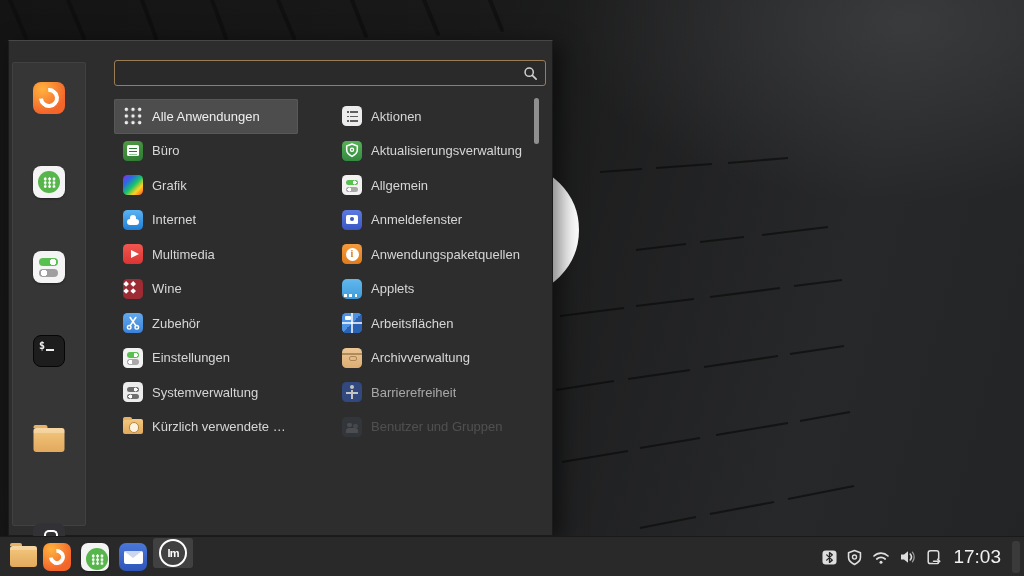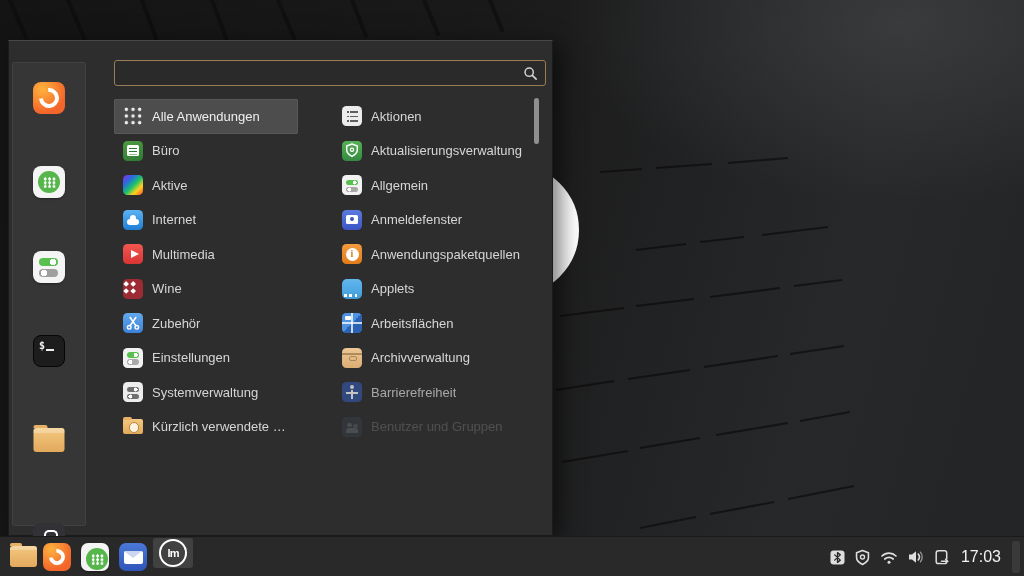--- a/index.html
+++ b/index.html
@@ -185,21 +185,21 @@
   .tb-mail::after { content:""; position:absolute; left:4.5px; top:8px; width:0; height:0;
     border-left:9.5px solid transparent; border-right:9.5px solid transparent; border-top:7.5px solid #ccd6ee; }
   .wl-btn { position:absolute; left:153px; top:1px; width:40px; height:30px; background:#414141;
     border-radius:3px; display:flex; align-items:center; justify-content:center; cursor:pointer; }
   .mint-logo { width:28px; height:28px; border:2.2px solid #fff; border-radius:50%;
     display:flex; align-items:center; justify-content:center; }
   .mint-logo span { color:#fff; font:700 11px "Liberation Sans",sans-serif; letter-spacing:-1px; }
   .tray { position:absolute; right:0; top:0; height:40px; display:flex; align-items:center;
     gap:9px; padding-right:4px; }
   .tray-ic { flex:none; cursor:pointer; }
-  .clock { color:#f2f2f2; font-size:16px; cursor:pointer; padding:0 2px; }
+  .clock { color:#f2f2f2; font-size:19px; cursor:pointer; padding:0 2px; }
   .show-desktop { width:8px; height:32px; background:#3a3a3a; border-radius:3px; cursor:pointer; }
 </style>
 </head>
 <body>
 
 <div class="screen">
 
   <svg class="wp-streaks" width="1024" height="576" viewBox="0 0 1024 576">
     <g stroke="#0b0b0b" stroke-width="4" opacity="0.55" stroke-linecap="round">
       <line x1="10" y1="0" x2="26" y2="38"></line>
@@ -247,21 +247,21 @@
       <div class="mrow sel">
         <span class="ic ic-grid"></span>
         <span class="lbl">Alle Anwendungen</span>
       </div>
       <div class="mrow">
         <span class="ic ic-buero"></span>
         <span class="lbl">Büro</span>
       </div>
       <div class="mrow">
         <span class="ic ic-grafik"></span>
-        <span class="lbl">Aktive</span>
+        <span class="lbl">Grafik</span>
       </div>
       <div class="mrow">
         <span class="ic ic-internet"></span>
         <span class="lbl">Internet</span>
       </div>
       <div class="mrow">
         <span class="ic ic-multi"></span>
         <span class="lbl">Multimedia</span>
       </div>
       <div class="mrow">

